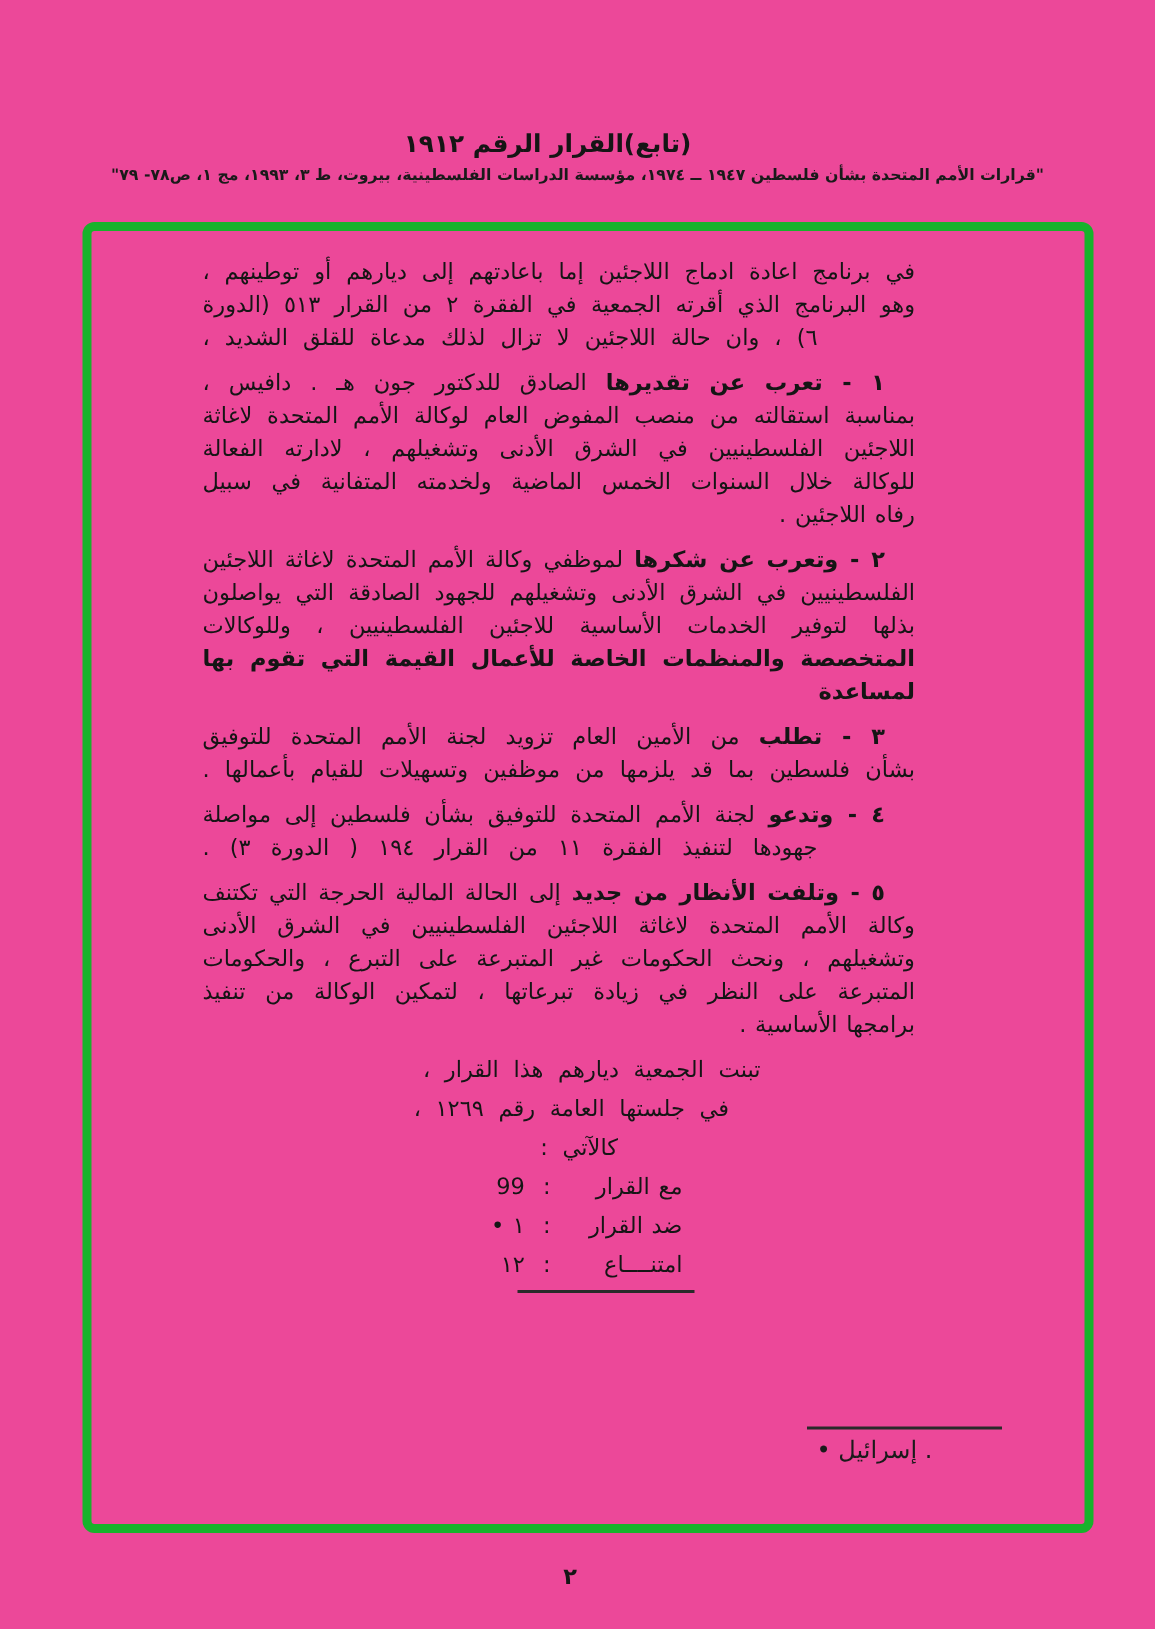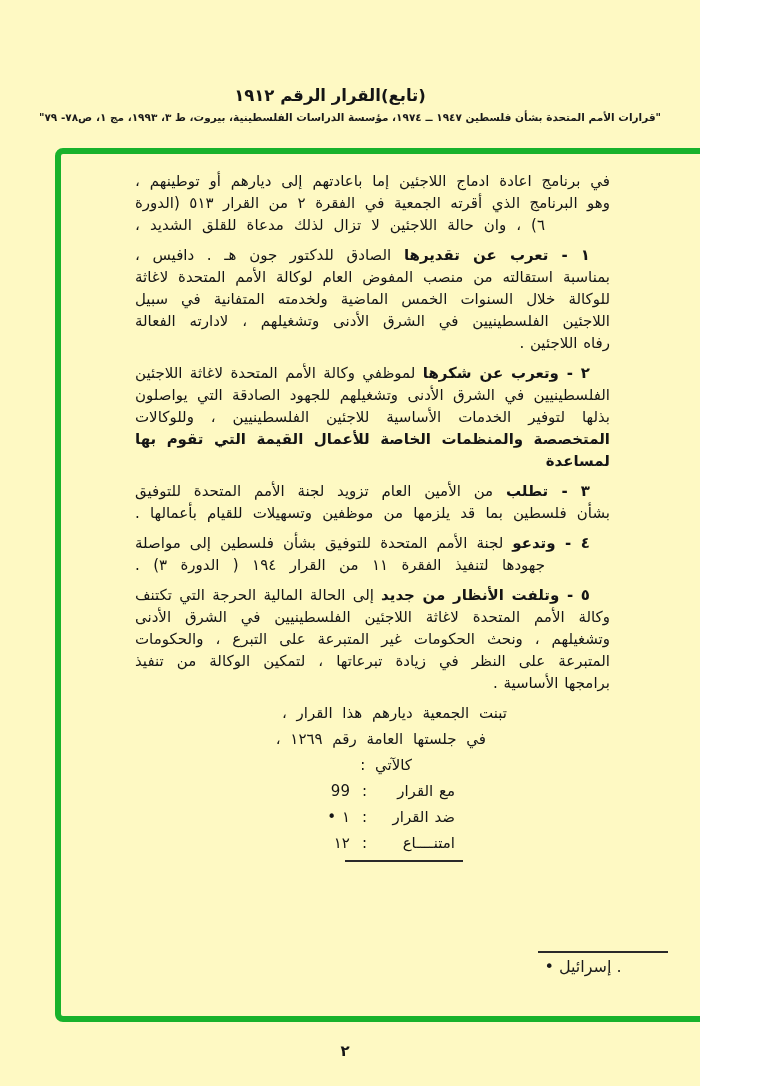--- a/index.html
+++ b/index.html
@@ -1,17 +1,17 @@
 <!DOCTYPE html>
 <html lang="ar" style="--frame-green: #18b22c;"><head>
 <meta charset="utf-8">
 <style>
   html,body{margin:0;padding:0;background:#ffffff;}
   .page{
-    position:relative;width:700px;height:1086px;background:#fef9c3;
+    position:relative;width:770px;height:1086px;background:#ec4899;
     font-family:"DejaVu Sans", sans-serif;color:#151515;overflow:hidden;
   }
   .title{
     position:absolute;top:86px;left:0;right:40px;text-align:center;
     direction:rtl;font-weight:bold;font-size:16.5px;letter-spacing:0;
   }
   .source{
     position:absolute;top:111px;left:0;right:0;text-align:center;
     direction:rtl;font-weight:bold;font-size:10.5px;color:#1a1a1a;
   }
@@ -54,22 +54,22 @@
     <div class="doc-body" id="doc-body">
 
     <div class="para">
           <div class="line j"><span>في برنامج اعادة ادماج اللاجئين إما باعادتهم إلى ديارهم أو توطينهم ،</span></div>
           <div class="line j"><span>وهو البرنامج الذي أقرته الجمعية في الفقرة ٢ من القرار ٥١٣ (الدورة</span></div>
           <div class="line j" style="margin-right: 65px;"><span>٦) ، وان حالة اللاجئين لا تزال لذلك مدعاة للقلق الشديد ،</span></div>
         </div>
         <div class="para">
           <div class="line j" style="margin-right: 20px;"><span class="b">١ - تعرب عن تقديرها</span><span> الصادق للدكتور جون هـ . دافيس ،</span></div>
           <div class="line j"><span>بمناسبة استقالته من منصب المفوض العام لوكالة الأمم المتحدة لاغاثة</span></div>
+          <div class="line j"><span>اللاجئين الفلسطينيين في الشرق الأدنى وتشغيلهم ، لادارته الفعالة</span></div>
           <div class="line j"><span>للوكالة خلال السنوات الخمس الماضية ولخدمته المتفانية في سبيل</span></div>
-          <div class="line j"><span>اللاجئين الفلسطينيين في الشرق الأدنى وتشغيلهم ، لادارته الفعالة</span></div>
           <div class="line"><span>رفاه اللاجئين .</span></div>
         </div>
         <div class="para">
           <div class="line j" style="margin-right: 20px;"><span class="b">٢ - وتعرب عن شكرها</span><span> لموظفي وكالة الأمم المتحدة لاغاثة اللاجئين</span></div>
           <div class="line j"><span>الفلسطينيين في الشرق الأدنى وتشغيلهم للجهود الصادقة التي يواصلون</span></div>
           <div class="line j"><span>بذلها لتوفير الخدمات الأساسية للاجئين الفلسطينيين ، وللوكالات</span></div>
           <div class="line j"><span class="b">المتخصصة والمنظمات الخاصة للأعمال القيمة التي تقوم بها لمساعدة</span></div>
         </div>
         <div class="para">
           <div class="line j" style="margin-right: 20px;"><span class="b">٣ - تطلب</span><span> من الأمين العام تزويد لجنة الأمم المتحدة للتوفيق</span></div>

